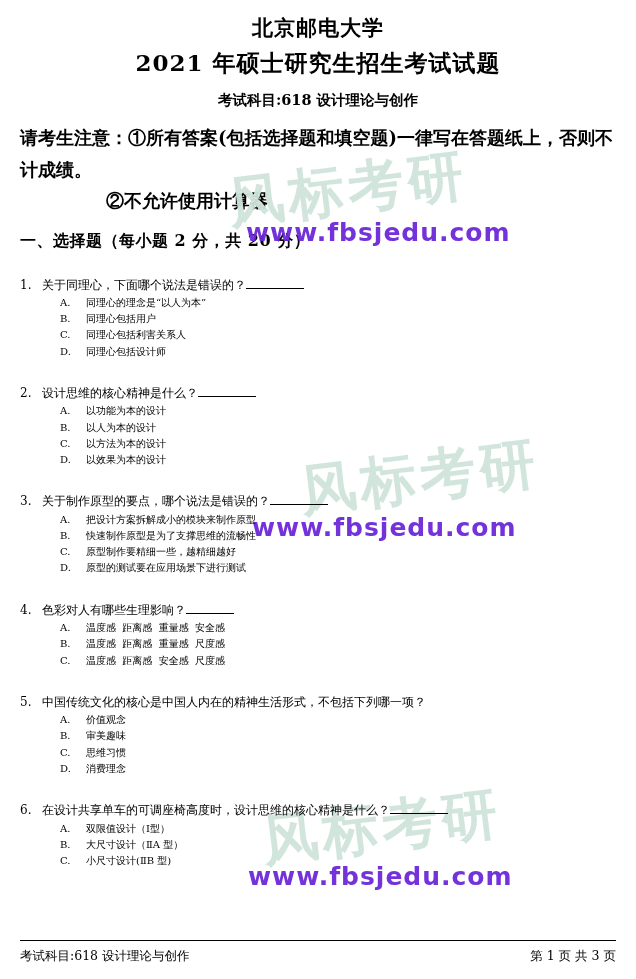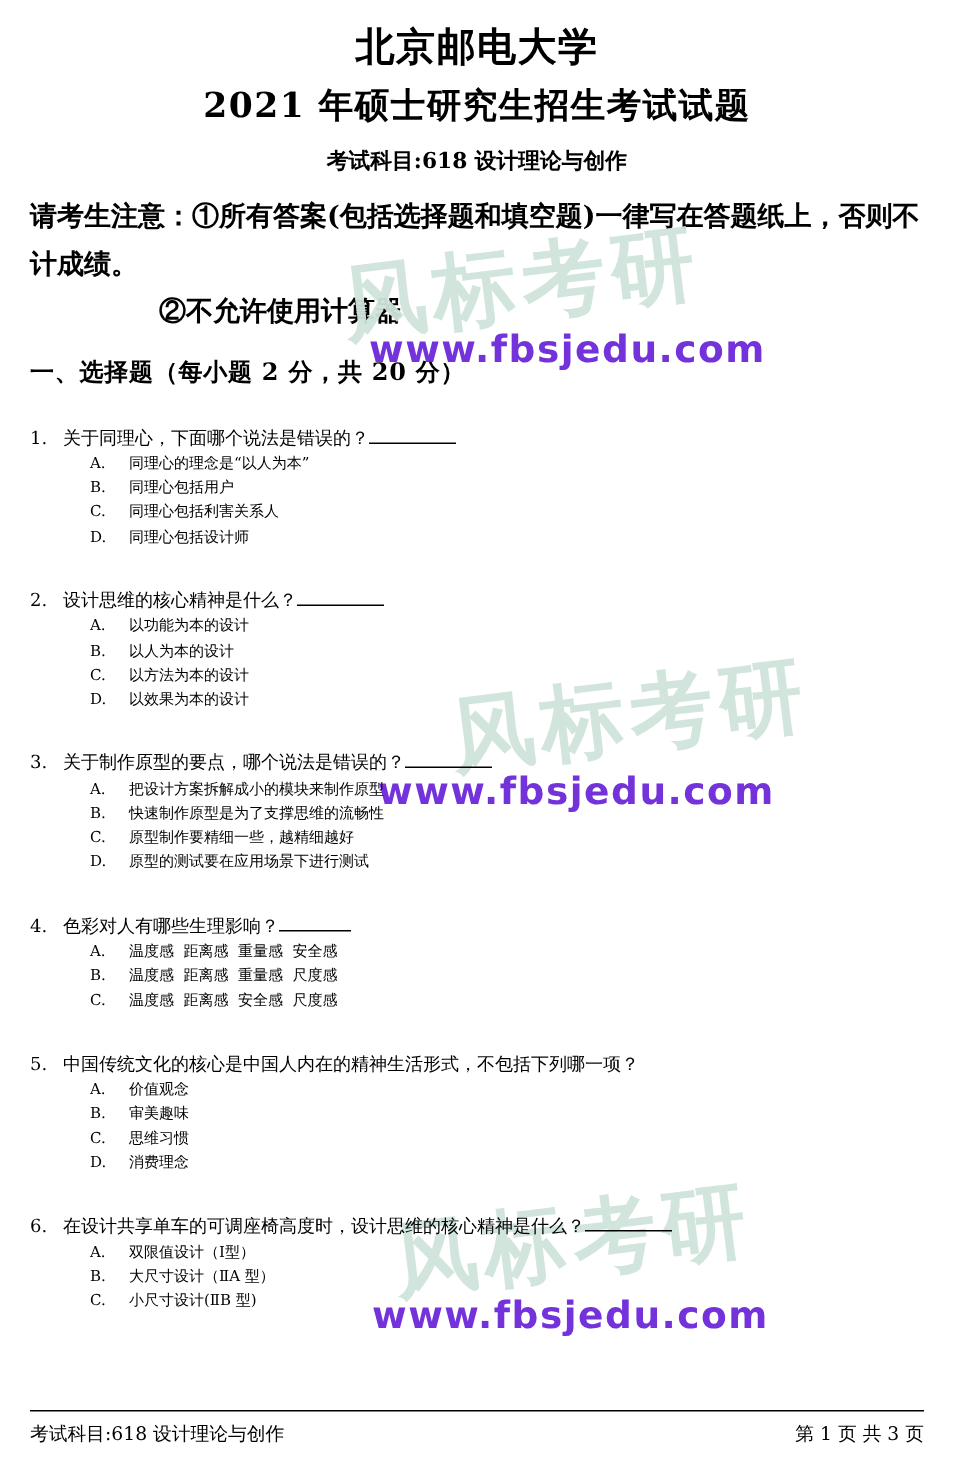--- a/index.html
+++ b/index.html
@@ -48,21 +48,21 @@
   .wm1 { left: 228px; top: 152px; }
   .wm2 { left: 246px; top: 218px; }
   .wm3 { left: 300px; top: 440px; }
   .wm4 { left: 252px; top: 513px; }
   .wm5 { left: 262px; top: 790px; }
   .wm6 { left: 248px; top: 862px; }
 
   
   .title1 {
     text-align: center;
-    font-size: 26px;
+    font-size: 21px;
     font-weight: bold;
     letter-spacing: 1px;
     margin: 0 0 6px 0;
   }
   .title2 {
     text-align: center;
     font-size: 23px;
     font-weight: bold;
     letter-spacing: 1px;
     margin: 0 0 12px 0;

